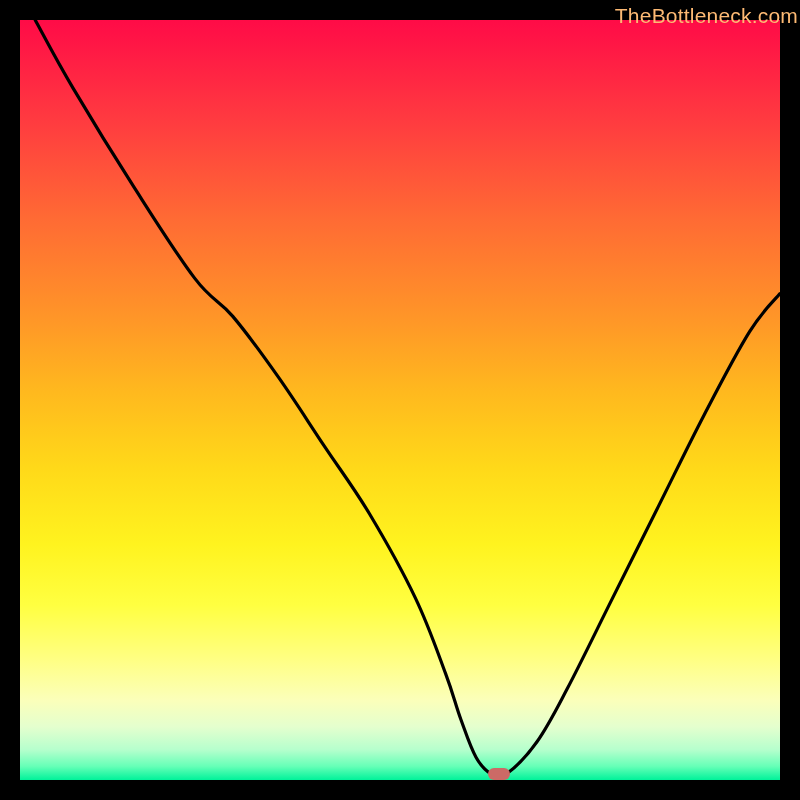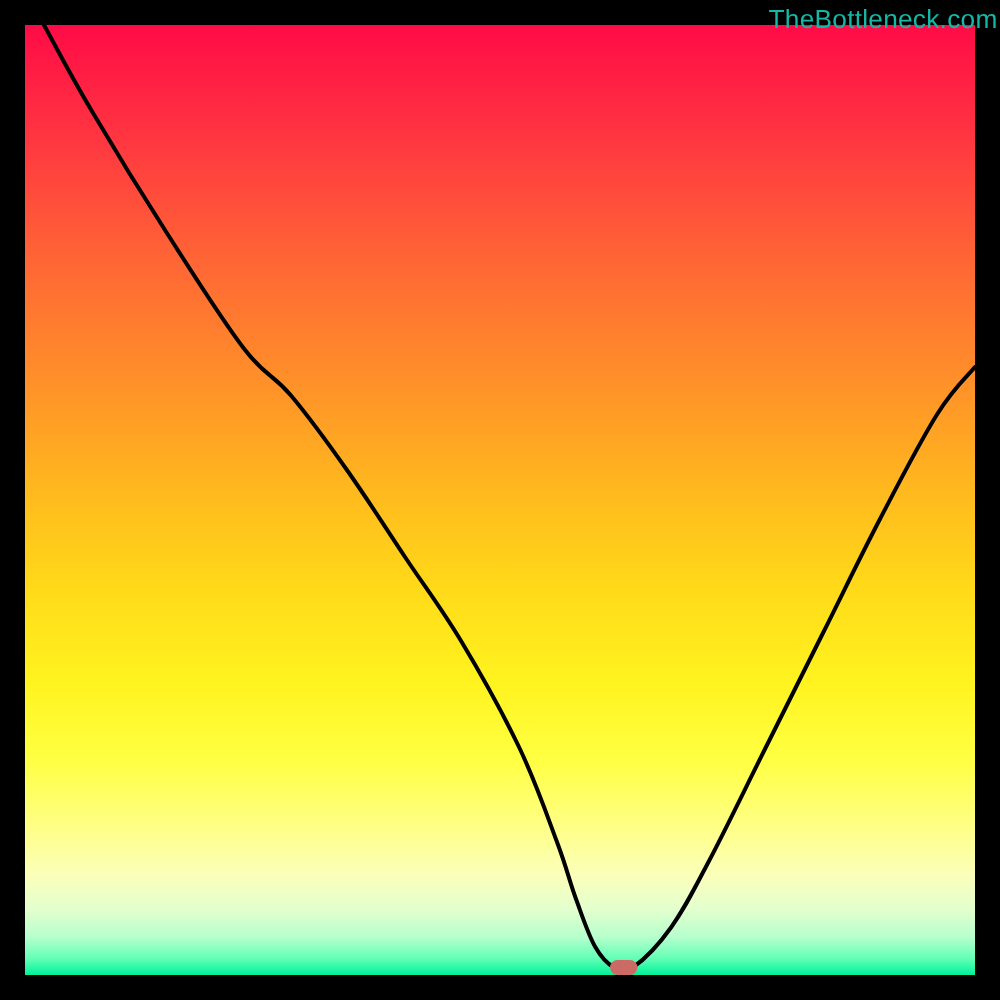--- a/index.html
+++ b/index.html
@@ -31,21 +31,21 @@
       #e4ffce 93%,
       #b6ffcd 96%,
       #66ffb7 98.2%,
       #00f29a 100%
     );
   }
   .watermark {
     position: absolute;
     right: 2px;
     top: 4px;
-    color: #14b8a6;
+    color: #fdba74;
     font-family: Arial, Helvetica, sans-serif;
     font-size: 21px;
     letter-spacing: 0.2px;
     z-index: 10;
   }
   svg.curve {
     position: absolute;
     left: 0; top: 0;
     width: 760px; height: 760px;
     z-index: 5;

